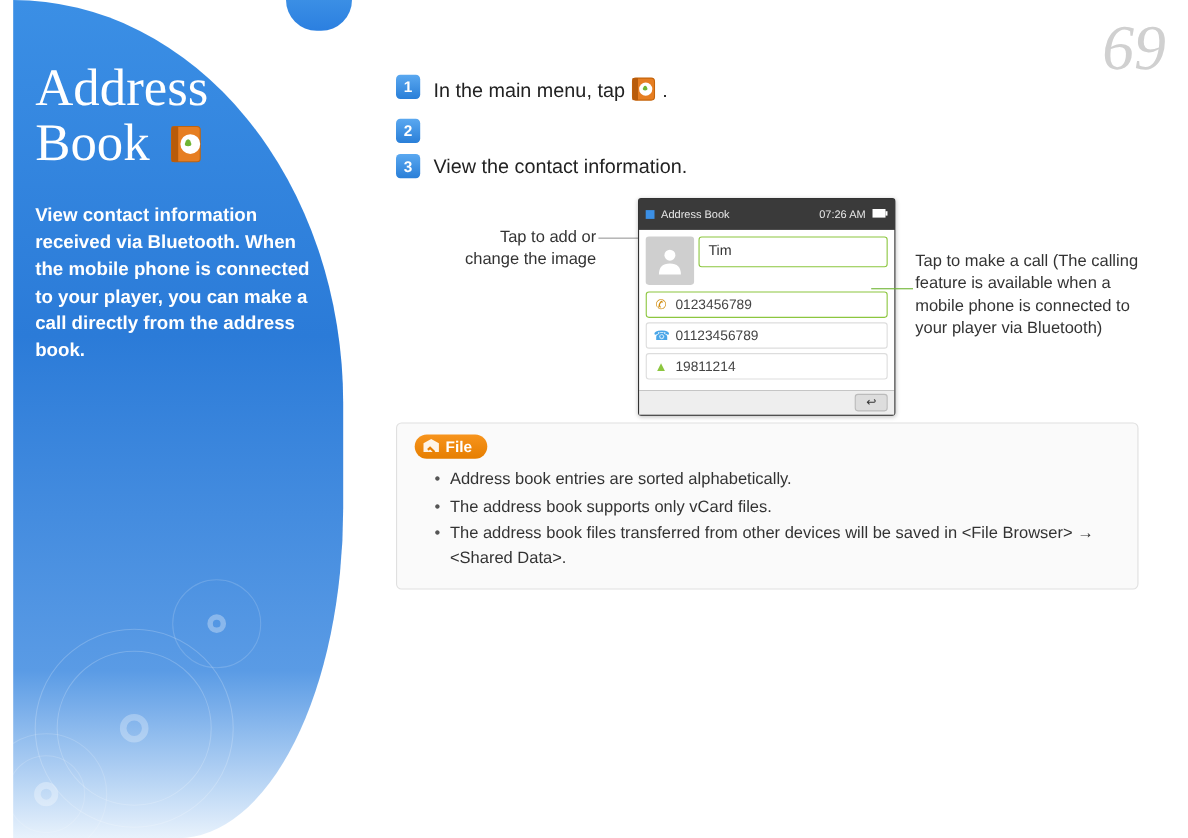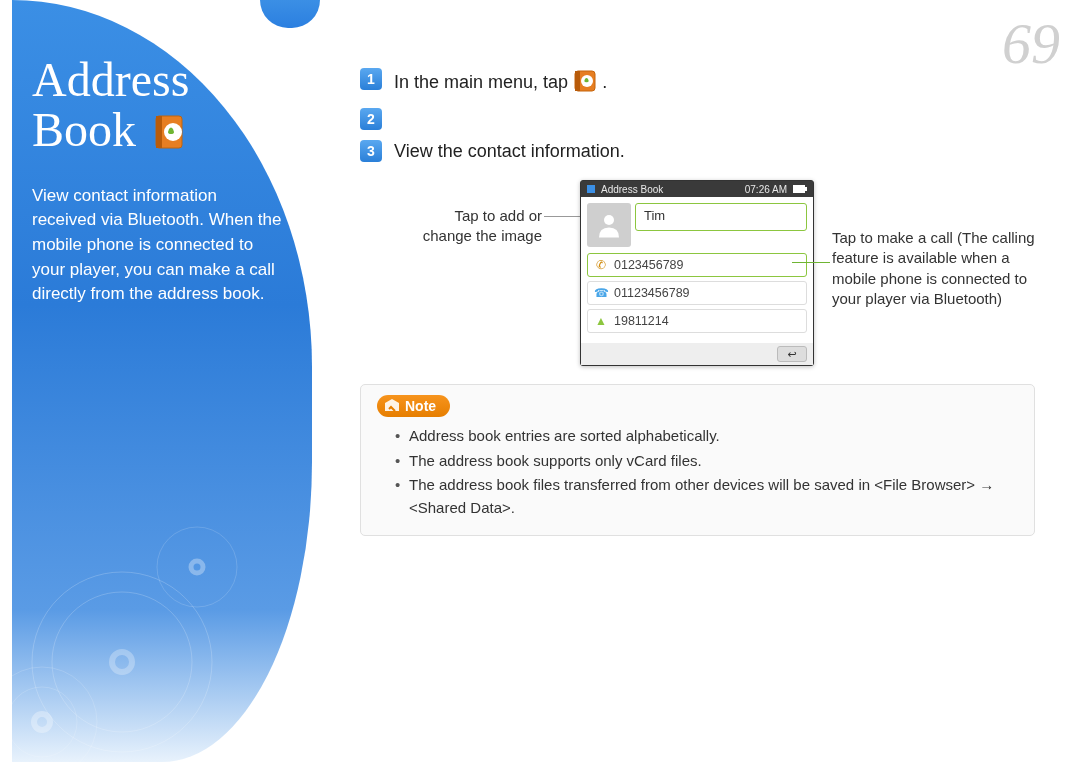--- a/index.html
+++ b/index.html
@@ -51,21 +51,21 @@
   }
   .sidebar-title .icon-wrap {
     display: inline-block;
     vertical-align: -6px;
     margin-left: 2px;
   }
   .sidebar-desc {
     font-size: 17px;
     line-height: 1.45;
     color: #fff;
-    font-weight: 400;
+    font-weight: 700;
     max-width: 250px;
   }
   .circles {
     position: absolute;
     left: -30px;
     bottom: -30px;
     opacity: 0.6;
   }
   .main {
     position: absolute;
@@ -142,21 +142,21 @@
     position: absolute;
     left: 208px;
     top: 0;
     width: 234px;
     background: #3a3a3a;
     border: 1px solid #333;
     border-radius: 3px;
     box-shadow: 0 1px 4px rgba(0,0,0,0.25);
   }
   .device-status {
-    height: 16px;
+    height: 28px;
     background: #3a3a3a;
     display: flex;
     align-items: center;
     padding: 0 6px;
     color: #e8e8e8;
     font-size: 10px;
   }
   .device-status .sq { width: 8px; height: 8px; background: #3b8fe5; margin-right: 6px; }
   .device-status .title { flex: 1; }
   .device-body {
@@ -380,21 +380,21 @@
   </div>
 
   <div class="note-box">
     <div class="note-badge">
       <span class="nb-icon">
         <svg width="18" height="18" viewBox="0 0 18 18">
             <path d="M2 6 L9 2 L16 6 L16 14 L2 14 Z" fill="#fff" opacity="0.9"></path>
             <path d="M6 12 L8 10 L12 14" stroke="#e67e00" stroke-width="2" fill="none"></path>
           </svg>
       </span>
-      <span>Note</span>
+      <span>File</span>
     </div>
     <ul class="note-list" id="note-list">
         <li>Address book entries are sorted alphabetically.</li>
         <li>The address book supports only vCard files.</li>
         <li>The address book files transferred from other devices will be saved in &lt;File Browser&gt; → &lt;Shared Data&gt;.</li>
       </ul>
   </div>
 
 </main>
 

